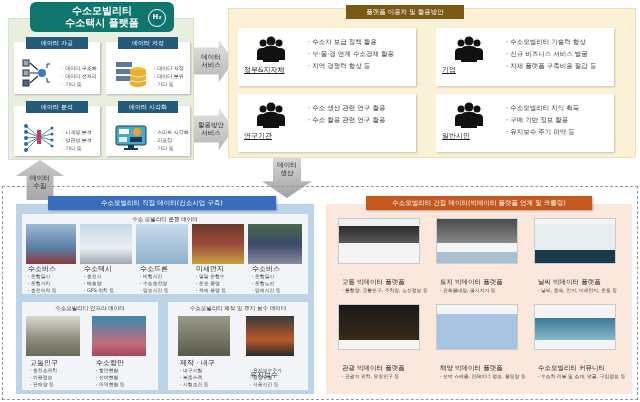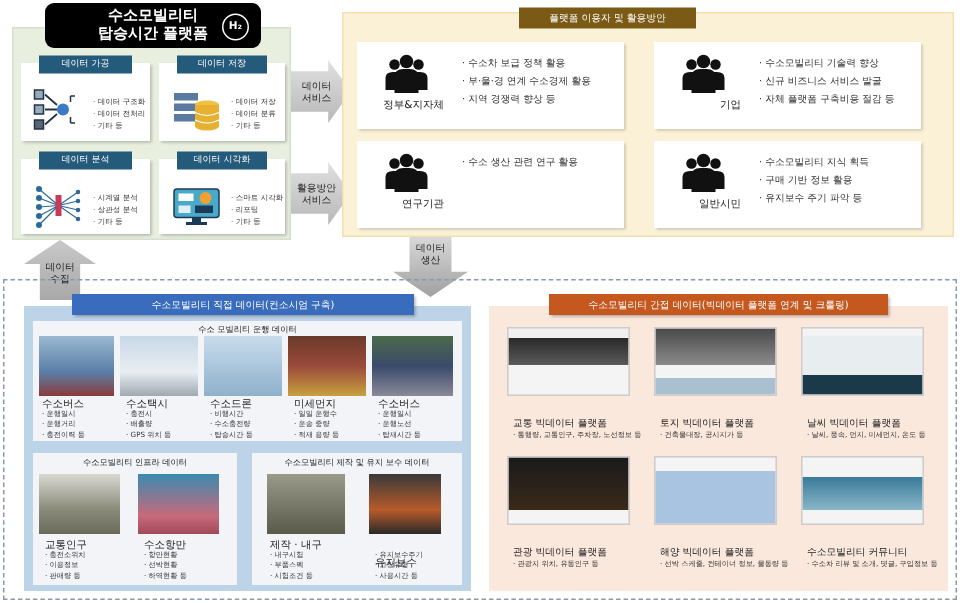--- a/index.html
+++ b/index.html
@@ -1,37 +1,37 @@
 <!DOCTYPE html>
 <html><head>
 <meta charset="utf-8">
 <style>
   * { box-sizing: border-box; margin: 0; padding: 0; }
   body { width: 640px; height: 402px; background: #ffffff; font-family: "DejaVu Sans", sans-serif; position: relative; overflow: hidden; color: #222; }
   .abs { position: absolute; }
 
   
   .platform-bg { left: 8px; top: 18px; width: 186px; height: 142px; background: #e8efdf; border: 1px solid #d6e0cc; }
-  .platform-title { left: 30px; top: 2px; width: 144px; height: 30px; background: #000000; border-radius: 6px; color: #fff; font-size: 10px; font-weight: bold; text-align: center; line-height: 12px; padding-top: 3px; }
+  .platform-title { left: 30px; top: 2px; width: 144px; height: 30px; background: #0f766e; border-radius: 6px; color: #fff; font-size: 10px; font-weight: bold; text-align: center; line-height: 12px; padding-top: 3px; }
   .h2-badge { position: absolute; right: 8px; top: 7px; width: 18px; height: 18px; border: 1.5px solid #fff; border-radius: 50%; font-size: 7px; line-height: 15px; text-align: center; }
   .pcard { background: #fff; box-shadow: 1px 1px 2px rgba(0,0,0,0.25); }
   .pcard-head { position: absolute; top: -5px; left: 12px; right: 12px; height: 12px; background: #245a7a; color: #fff; font-size: 6px; text-align: center; line-height: 12px; }
   .pcard-list { position: absolute; left: 48px; top: 22px; font-size: 5px; line-height: 8px; color: #333; list-style: none; }
   .pcard-icon { position: absolute; left: 8px; top: 16px; width: 34px; height: 30px; }
 
   
   .arrow-right { width: 40px; height: 42px; background: linear-gradient(#e0e0e0, #b8b8b8); clip-path: polygon(0 18%, 62% 18%, 62% 0, 100% 50%, 62% 100%, 62% 82%, 0 82%); color: #222; font-size: 6.5px; text-align: center; padding-top: 13px; padding-right: 6px; line-height: 8px; }
   .arrow-up { width: 48px; height: 40px; background: linear-gradient(#c8c8c8, #a8a8a8); clip-path: polygon(50% 0, 100% 40%, 78% 40%, 78% 100%, 22% 100%, 22% 40%, 0 40%); color: #222; font-size: 6.5px; text-align: center; padding-top: 14px; line-height: 8px; }
   .arrow-down { width: 50px; height: 40px; background: linear-gradient(#d8d8d8, #a0a0a0); clip-path: polygon(22% 0, 78% 0, 78% 58%, 100% 58%, 50% 100%, 0 58%, 22% 58%); color: #222; font-size: 6.5px; text-align: center; padding-top: 3px; line-height: 8px; }
 
   
   .users-bg { left: 228px; top: 8px; width: 408px; height: 150px; background: #fbf1d7; border: 1px solid #f0e0b0; }
   .users-title { left: 346px; top: 5px; width: 118px; height: 14px; background: #7a5a14; color: #fff; font-size: 6.5px; text-align: center; line-height: 14px; }
   .ucard { background: #fff; box-shadow: 1px 1px 2px rgba(0,0,0,0.2); }
-  .ucard .who { position: absolute; left: 6px; top: 37px; width: 52px; text-align: right; font-size: 7px; color: #222; }
+  .ucard .who { position: absolute; left: 6px; top: 37px; width: 52px; text-align: left; font-size: 7px; color: #222; text-decoration: underline; }
   .ucard .people { position: absolute; left: 18px; top: 8px; width: 30px; height: 26px; }
   .ucard ul { position: absolute; left: 70px; top: 8px; list-style: none; font-size: 6.5px; line-height: 12px; color: #333; }
 
   
   .dotted-frame { left: 2px; top: 186px; width: 636px; height: 214px; border: 1px dashed #8a9aa8; }
   .direct-bg { left: 16px; top: 204px; width: 298px; height: 190px; background: #bcd3e8; }
   .direct-title { left: 48px; top: 196px; width: 228px; height: 14px; background: #3a6cbd; color: #fff; font-size: 6.5px; text-align: center; line-height: 14px; box-shadow: 1px 1px 2px rgba(0,0,0,0.3); }
   .sub-panel { background: #f2f4f7; }
   .sub-title { font-size: 5.5px; text-align: center; color: #222; }
   .photo { position: absolute; height: 40px; }
@@ -44,21 +44,21 @@
   .shot { position: absolute; width: 82px; height: 46px; border: 1px solid #ccc; }
   .shot-name { position: absolute; font-size: 6.5px; color: #222; }
   .shot-desc { position: absolute; font-size: 4.8px; line-height: 7px; color: #333; width: 92px; }
 </style>
 </head>
 <body>
 
 <div class="abs platform-bg"></div>
 <div class="abs platform-title">
   <div>수소모빌리티</div>
-  <div>탑승시간 플랫폼</div>
+  <div>수소택시 플랫폼</div>
   <div class="h2-badge">H₂</div>
 </div>
 
 <div class="abs pcard" style="left:14px;top:42px;width:86px;height:52px;">
   <div class="pcard-head">데이터 가공</div>
   <svg class="pcard-icon" viewBox="0 0 34 30">
     <rect x="1" y="2" width="6" height="6" fill="#9ab" stroke="#234" stroke-width="1"></rect>
     <rect x="1" y="12" width="6" height="6" fill="#9ab" stroke="#234" stroke-width="1"></rect>
     <rect x="1" y="22" width="6" height="6" fill="#567" stroke="#234" stroke-width="1"></rect>
     <path d="M8 5 L16 12 M8 15 L16 15 M8 25 L16 18" stroke="#234" stroke-width="1.2" fill="none"></path>
@@ -199,20 +199,21 @@
         <circle cx="23" cy="7" r="3.5"></circle>
         <circle cx="15" cy="5" r="4.5"></circle>
         <path d="M1 24 v-8 q0-4 5-4 h2 q4 0 4 4 v8z"></path>
         <path d="M18 24 v-8 q0-4 4-4 h2 q5 0 5 4 v8z"></path>
         <path d="M7 26 v-11 q0-5 6-5 h4 q6 0 6 5 v11z"></path>
       </g>
     </svg>
   <div class="who">연구기관</div>
   <ul>
     <li>· 수소 생산 관련 연구 활용</li>
+    <li>· 수소 활용 관련 연구 활용</li>
   </ul>
 </div>
 
 <div class="abs ucard" style="left:436px;top:94px;width:178px;height:58px;">
   <svg class="people" viewBox="0 0 30 26">
       <g fill="#111">
         <circle cx="7" cy="7" r="3.5"></circle>
         <circle cx="23" cy="7" r="3.5"></circle>
         <circle cx="15" cy="5" r="4.5"></circle>
         <path d="M1 24 v-8 q0-4 5-4 h2 q4 0 4 4 v8z"></path>

